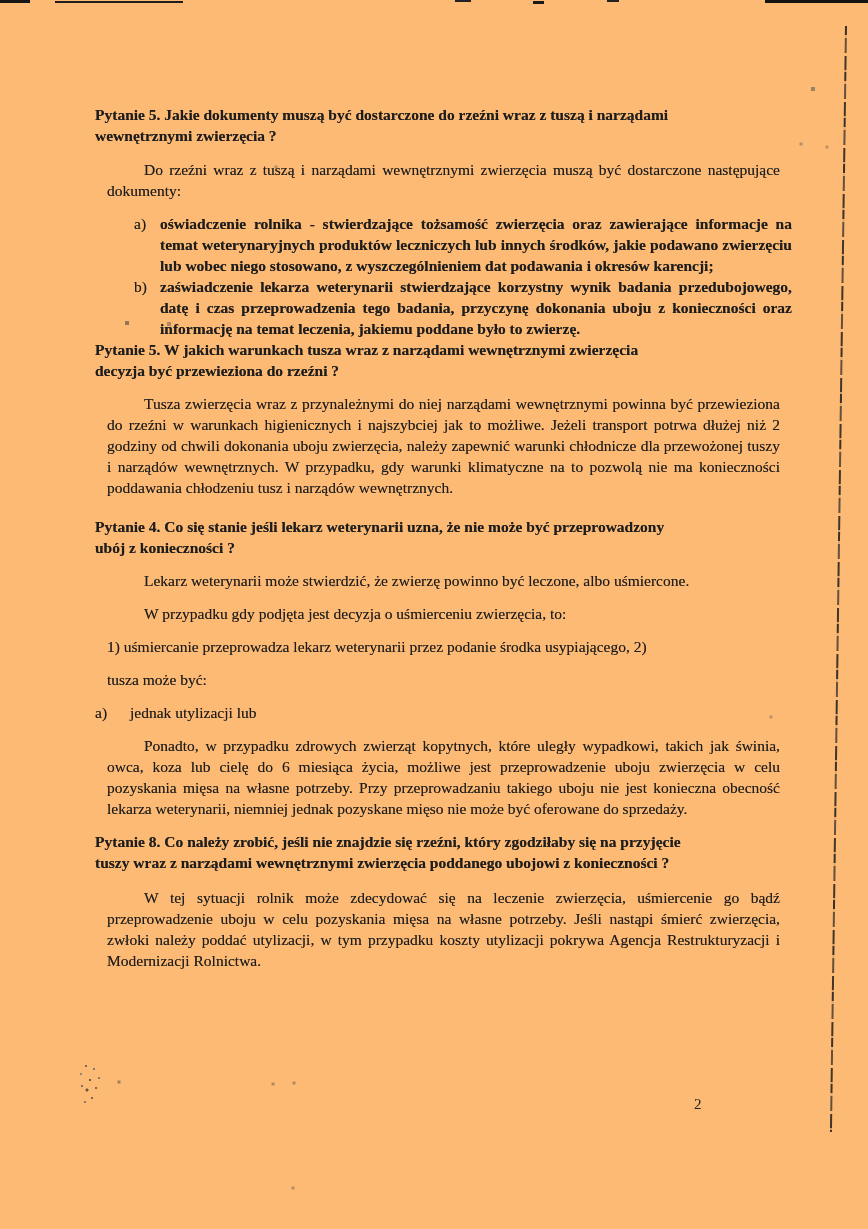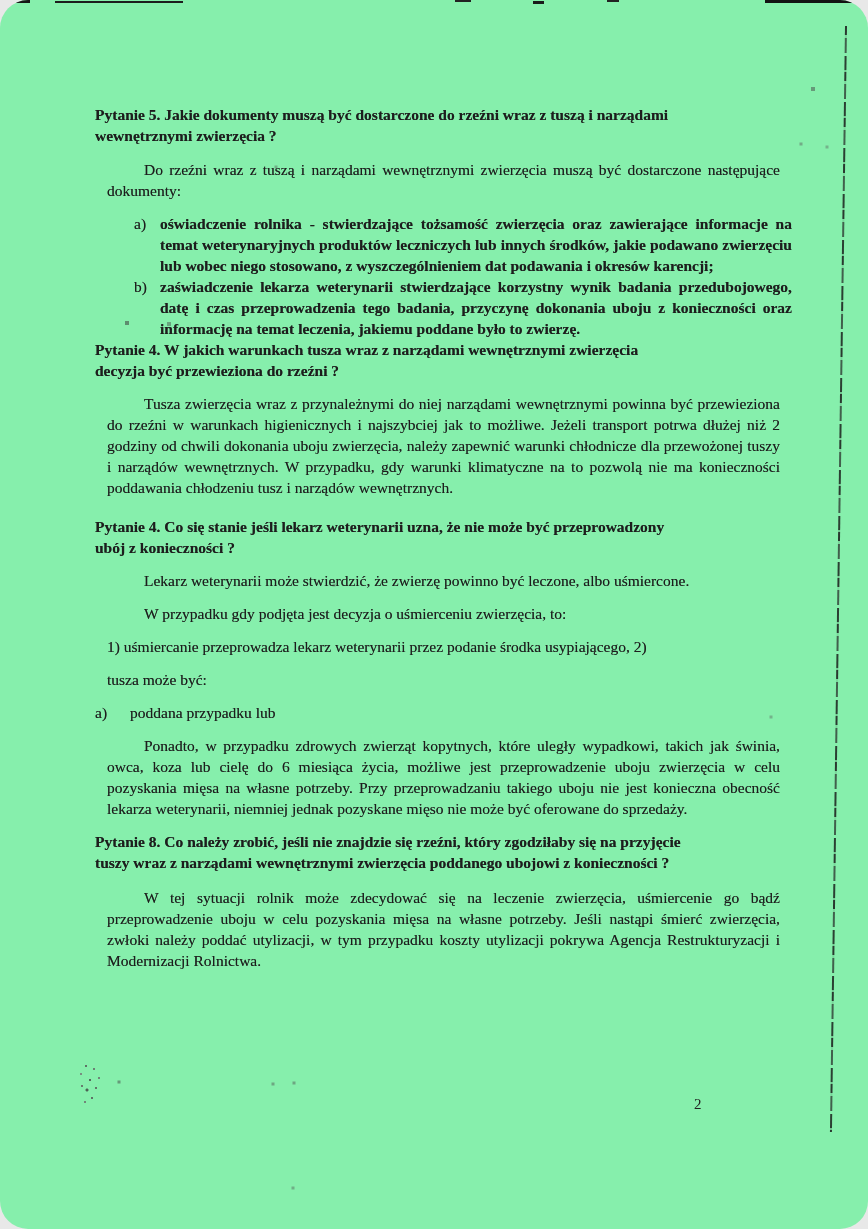--- a/index.html
+++ b/index.html
@@ -1,22 +1,21 @@
 <!DOCTYPE html>
 <html lang="pl"><head>
 <meta charset="utf-8">
 <style>
   html,body{margin:0;padding:0;background:#e8e8e8;}
   .page{
     position:relative;
     width:868px;height:1229px;
-    background:#86efac;
+    background:#fdba74;
     overflow:hidden;
     font-family:"Liberation Serif", serif;
-    border-radius:28px;
   }
   
   .top-scan-line{
     position:absolute;top:0;left:0;width:868px;height:4px;
     background-image:
       linear-gradient(#161616,#161616),
       linear-gradient(#1d1d1d,#1d1d1d),
       linear-gradient(#222,#222),
       linear-gradient(#1a1a1a,#1a1a1a),
       linear-gradient(#222,#222),
@@ -111,35 +110,35 @@
         <span class="marker">a)</span>
         <span class="text">oświadczenie rolnika - stwierdzające tożsamość zwierzęcia oraz zawierające informacje na temat weterynaryjnych produktów leczniczych lub innych środków, jakie podawano zwierzęciu lub wobec niego stosowano, z wyszczególnieniem dat podawania i okresów karencji;</span>
       </div>
       <div class="doc-list-item">
         <span class="marker">b)</span>
         <span class="text">zaświadczenie lekarza weterynarii stwierdzające korzystny wynik badania przedubojowego, datę i czas przeprowadzenia tego badania, przyczynę dokonania uboju z konieczności oraz informację na temat leczenia, jakiemu poddane było to zwierzę.</span>
       </div>
     </div>
 
     <h2 class="q-heading mb12">
-      <span class="hl">Pytanie 4. W jakich warunkach tusza wraz z narządami wewnętrznymi zwierzęcia</span>
+      <span class="hl">Pytanie 5. W jakich warunkach tusza wraz z narządami wewnętrznymi zwierzęcia</span>
       <span class="hl">decyzja być przewieziona do rzeźni ?</span>
     </h2>
     <p class="para mb18">Tusza zwierzęcia wraz z przynależnymi do niej narządami wewnętrznymi powinna być przewieziona do rzeźni w warunkach higienicznych i najszybciej jak to możliwe. Jeżeli transport potrwa dłużej niż 2 godziny od chwili dokonania uboju zwierzęcia, należy zapewnić warunki chłodnicze dla przewożonej tuszy i narządów wewnętrznych. W przypadku, gdy warunki klimatyczne na to pozwolą nie ma konieczności poddawania chłodzeniu tusz i narządów wewnętrznych.</p>
 
     <h2 class="q-heading mb12">
       <span class="hl">Pytanie 4. Co się stanie jeśli lekarz weterynarii uzna, że nie może być przeprowadzony</span>
       <span class="hl">ubój z konieczności ?</span>
     </h2>
     <p class="para">Lekarz weterynarii może stwierdzić, że zwierzę powinno być leczone, albo uśmiercone.</p>
     <p class="para">W przypadku gdy podjęta jest decyzja o uśmierceniu zwierzęcia, to:</p>
     <p class="para no-indent">1) uśmiercanie przeprowadza lekarz weterynarii przez podanie środka usypiającego, 2)</p>
     <p class="para no-indent">tusza może być:</p>
     <p class="inline-item">
-      <span class="marker">a)</span><span>poddana przypadku lub</span>
+      <span class="marker">a)</span><span>jednak utylizacji lub</span>
     </p>
     <p class="para mt12">Ponadto, w przypadku zdrowych zwierząt kopytnych, które uległy wypadkowi, takich jak świnia, owca, koza lub cielę do 6 miesiąca życia, możliwe jest przeprowadzenie uboju zwierzęcia w celu pozyskania mięsa na własne potrzeby. Przy przeprowadzaniu takiego uboju nie jest konieczna obecność lekarza weterynarii, niemniej jednak pozyskane mięso nie może być oferowane do sprzedaży.</p>
 
     <h2 class="q-heading mb14">
       <span class="hl">Pytanie 8. Co należy zrobić, jeśli nie znajdzie się rzeźni, który zgodziłaby się na przyjęcie</span>
       <span class="hl">tuszy wraz z narządami wewnętrznymi zwierzęcia poddanego ubojowi z konieczności ?</span>
     </h2>
     <p class="para">W tej sytuacji rolnik może zdecydować się na leczenie zwierzęcia, uśmiercenie go bądź przeprowadzenie uboju w celu pozyskania mięsa na własne potrzeby. Jeśli nastąpi śmierć zwierzęcia, zwłoki należy poddać utylizacji, w tym przypadku koszty utylizacji pokrywa Agencja Restrukturyzacji i Modernizacji Rolnictwa.</p>
 
   </div>

